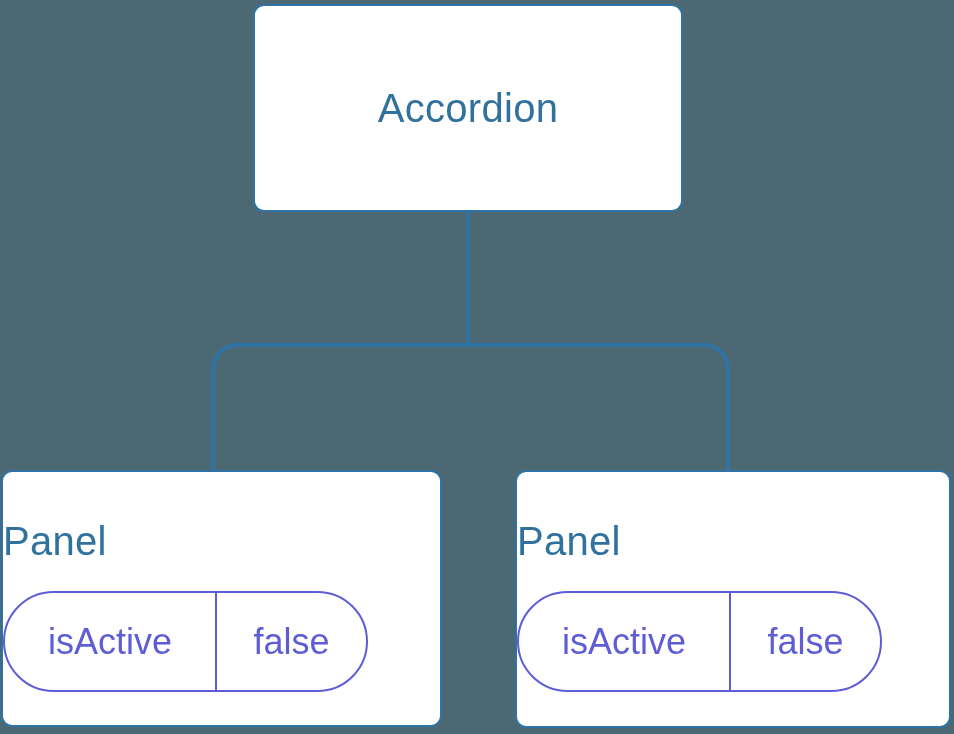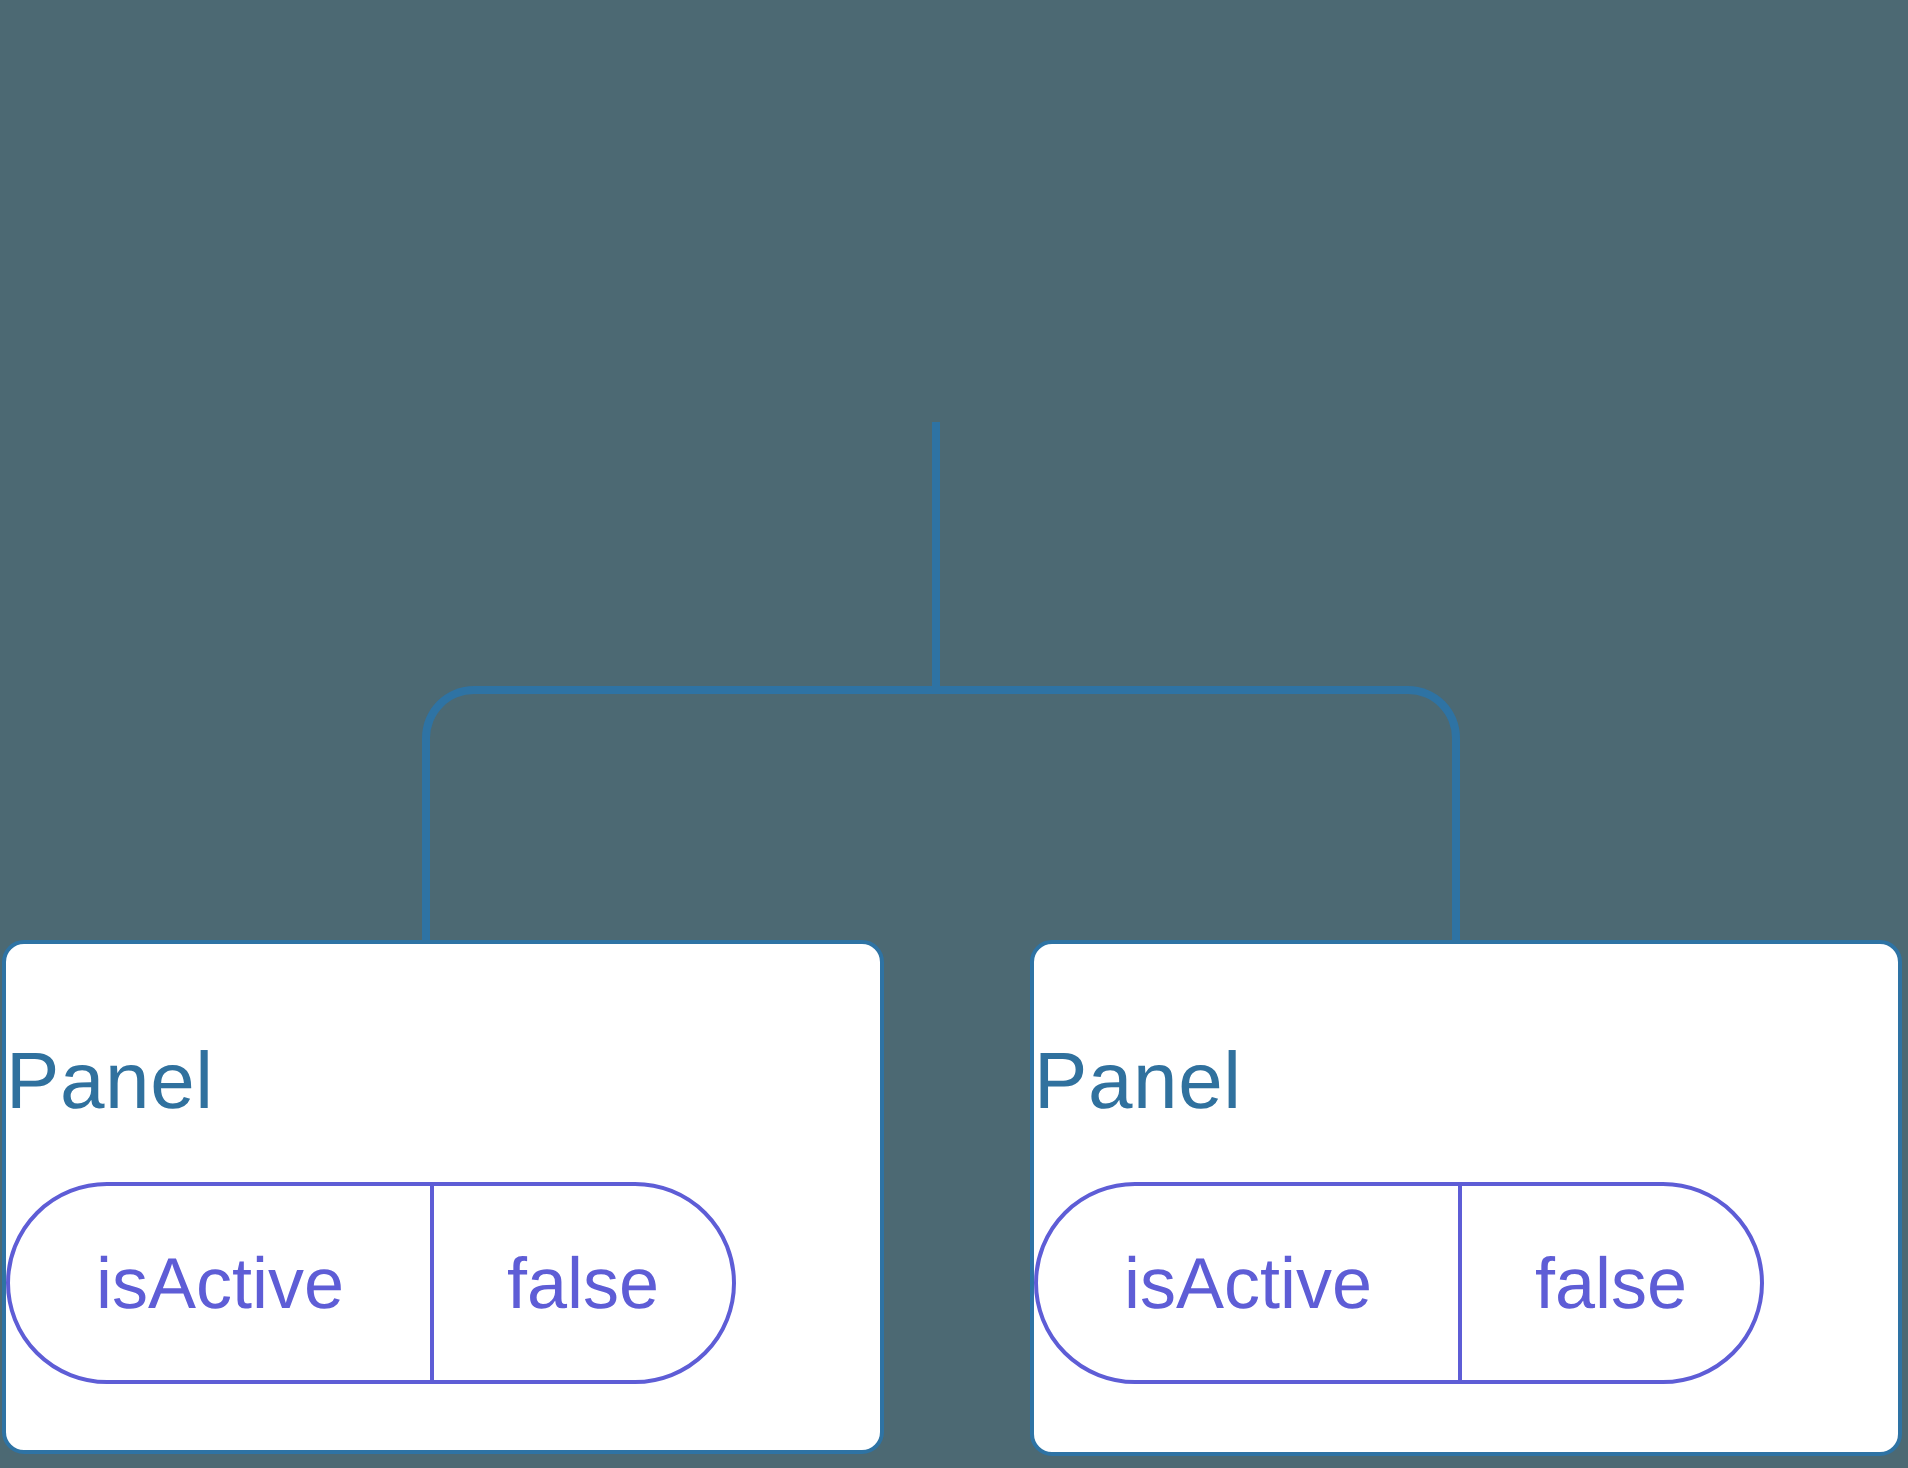--- a/index.html
+++ b/index.html
@@ -90,20 +90,23 @@
     width: 212px;
     border-right: 2px solid var(--state);
   }
   .pill-value { flex: 1; }
 </style>
 </head>
 <body>
 
 <div class="canvas">
 
+  <div class="node root-node">
+    <span class="node-label">Accordion</span>
+  </div>
 
   <div class="stem"></div>
   <div class="bracket"></div>
 
   <div class="node panel-node panel-left">
     <span class="node-label">Panel</span>
     <div class="state-pill">
       <span class="pill-cell pill-key">isActive</span>
       <span class="pill-cell pill-value">false</span>
     </div>

